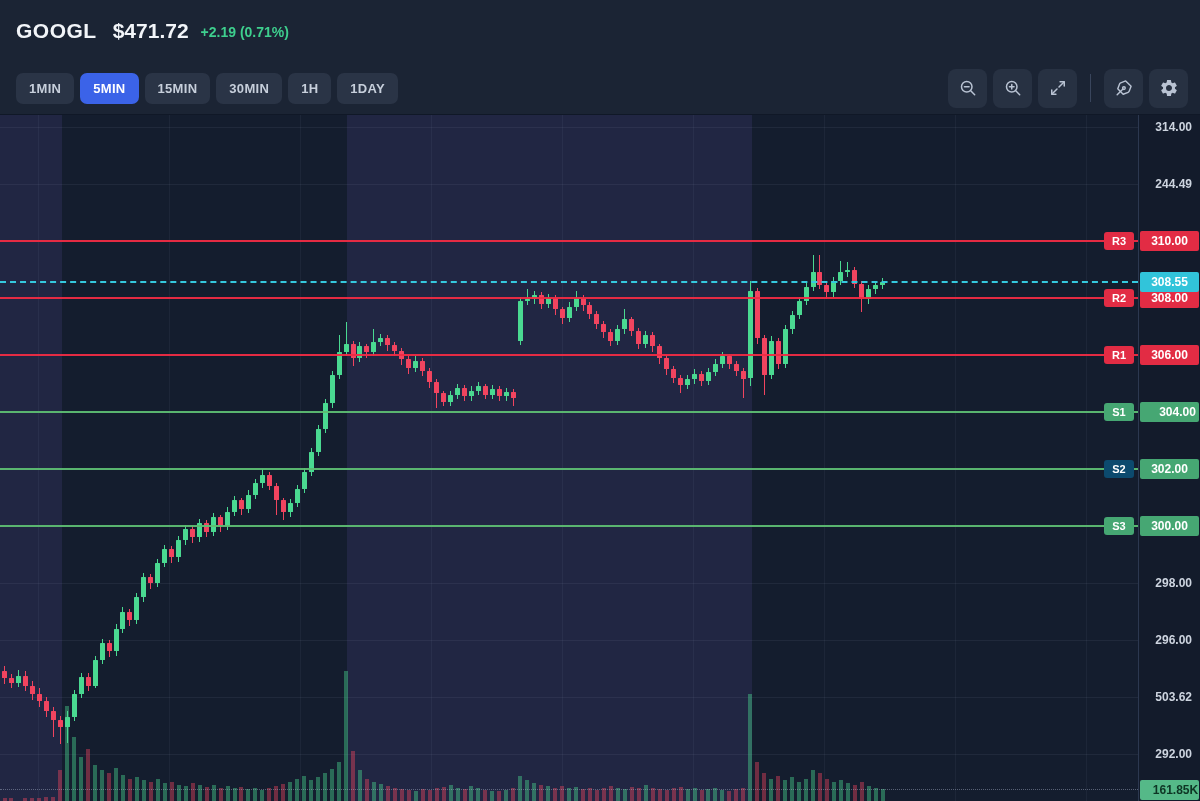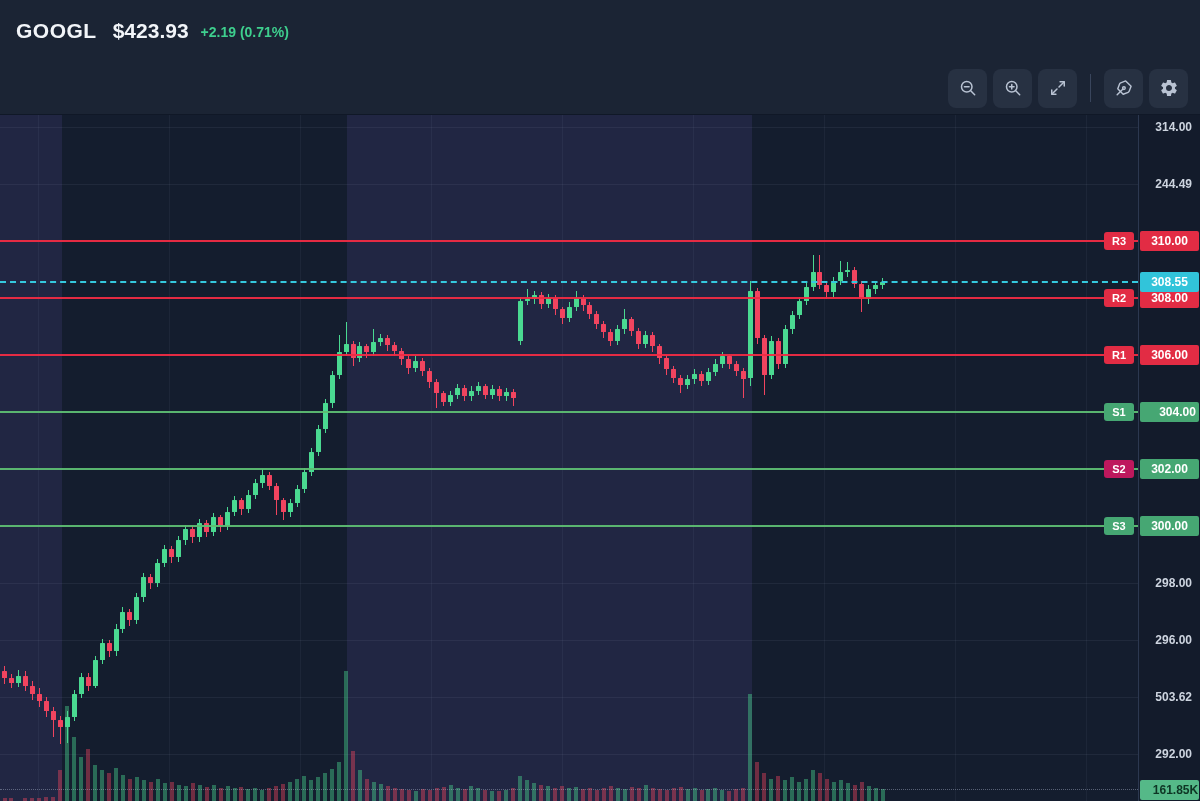--- a/index.html
+++ b/index.html
@@ -42,25 +42,33 @@
   .body { position:absolute; width:5px; border-radius:0.5px; }
   .vbar { position:absolute; bottom:0; width:4px; }
   .tick { position:absolute; right:8px; font-size:12px; font-weight:700; color:#cdd4df; height:16px; line-height:16px; }
   .axis-badge { position:absolute; left:1px; right:1px; height:20px; line-height:20px; border-radius:2px; text-align:center; font-size:12px; font-weight:800; color:#fff; }
 </style>
 </head>
 <body>
 
 <div class="topbar">
   <span class="symbol">GOOGL</span>
-  <span class="price">$423.93</span>
+  <span class="price">$471.72</span>
   <span class="change">+2.19 (0.71%)</span>
 </div>
 
 <div class="toolbar">
+  <div class="tf-group">
+    <button class="tf-btn">1MIN</button>
+    <button class="tf-btn active">5MIN</button>
+    <button class="tf-btn">15MIN</button>
+    <button class="tf-btn">30MIN</button>
+    <button class="tf-btn">1H</button>
+    <button class="tf-btn">1DAY</button>
+  </div>
   <div class="tools">
     <button class="icon-btn">
       <svg viewBox="0 0 24 24" fill="none" stroke="currentColor" stroke-width="1.8" stroke-linecap="round">
         <circle cx="10.5" cy="10.5" r="6.3"></circle>
           <line x1="15.3" y1="15.3" x2="20" y2="20"></line>
           <line x1="7.7" y1="10.5" x2="13.3" y2="10.5"></line>
       </svg>
     </button>
     <button class="icon-btn">
       <svg viewBox="0 0 24 24" fill="none" stroke="currentColor" stroke-width="1.8" stroke-linecap="round">
@@ -500,21 +508,21 @@
     <div class="body" style="left: 880.22px; top: 167.325px; height: 2.85px; background: rgb(74, 217, 145);"></div>
     <div class="pivot-line" style="top: 125px; background: rgb(239, 43, 67); opacity: 0.95;"></div>
     <div class="pivot-tag" style="top: 117px; background: rgb(226, 44, 68);">R3</div>
     <div class="pivot-line" style="top: 182px; background: rgb(239, 43, 67); opacity: 0.95;"></div>
     <div class="pivot-tag" style="top: 174px; background: rgb(226, 44, 68);">R2</div>
     <div class="pivot-line" style="top: 239px; background: rgb(239, 43, 67); opacity: 0.95;"></div>
     <div class="pivot-tag" style="top: 231px; background: rgb(226, 44, 68);">R1</div>
     <div class="pivot-line" style="top: 296px; background: rgb(93, 189, 114); opacity: 0.95;"></div>
     <div class="pivot-tag" style="top: 288px; background: rgb(70, 167, 115);">S1</div>
     <div class="pivot-line" style="top: 353px; background: rgb(93, 189, 114); opacity: 0.95;"></div>
-    <div class="pivot-tag" style="top: 345px; background: #be185d; margin-left: 36px;">S2</div>
+    <div class="pivot-tag" style="top: 345px; background: #0c4a6e; margin-left: 36px;">S2</div>
     <div class="pivot-line" style="top: 410px; background: rgb(93, 189, 114); opacity: 0.95;"></div>
     <div class="pivot-tag" style="top: 402px; background: rgb(70, 167, 115);">S3</div>
     <div class="price-dash" style="top: 166.325px;"></div>
     <div class="vol-dots" style="top: 674.011px;"></div>
   </div>
 <div class="axis">
     <div class="tick" style="top: 4px;">314.00</div>
     <div class="tick" style="top: 61px;">244.49</div>
     <div class="tick" style="top: 460px;">298.00</div>
     <div class="tick" style="top: 517px;">296.00</div>

